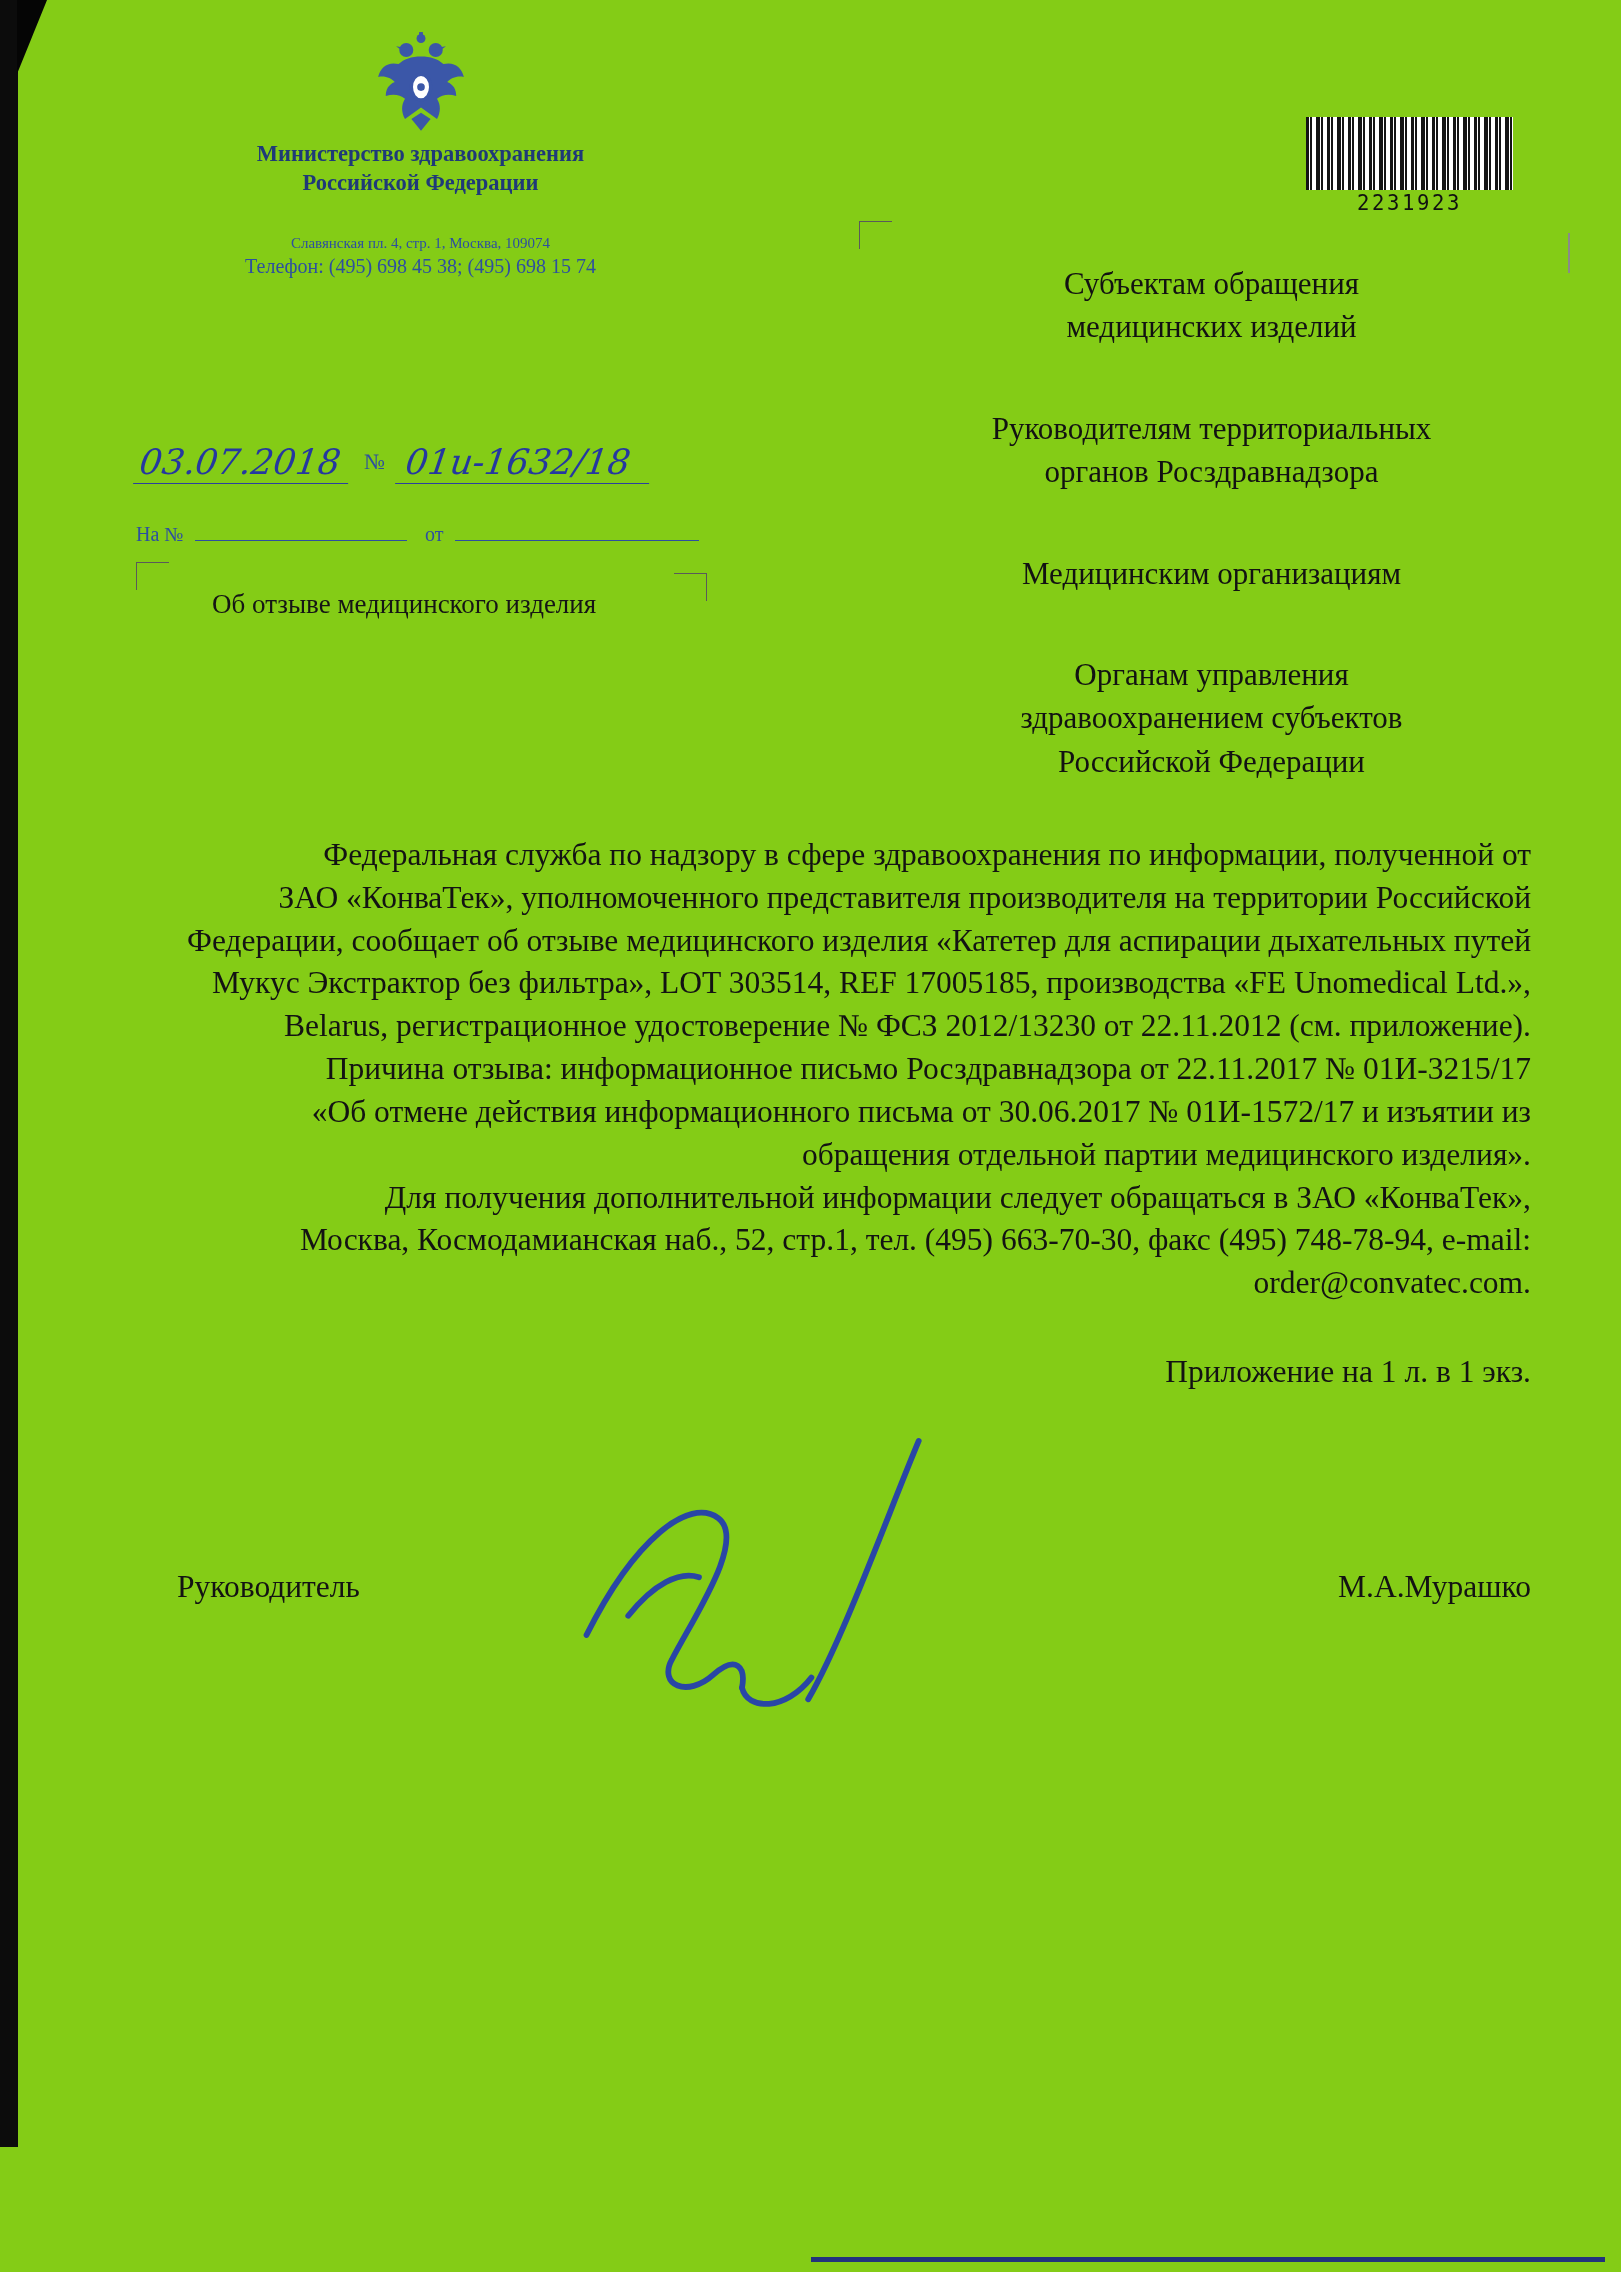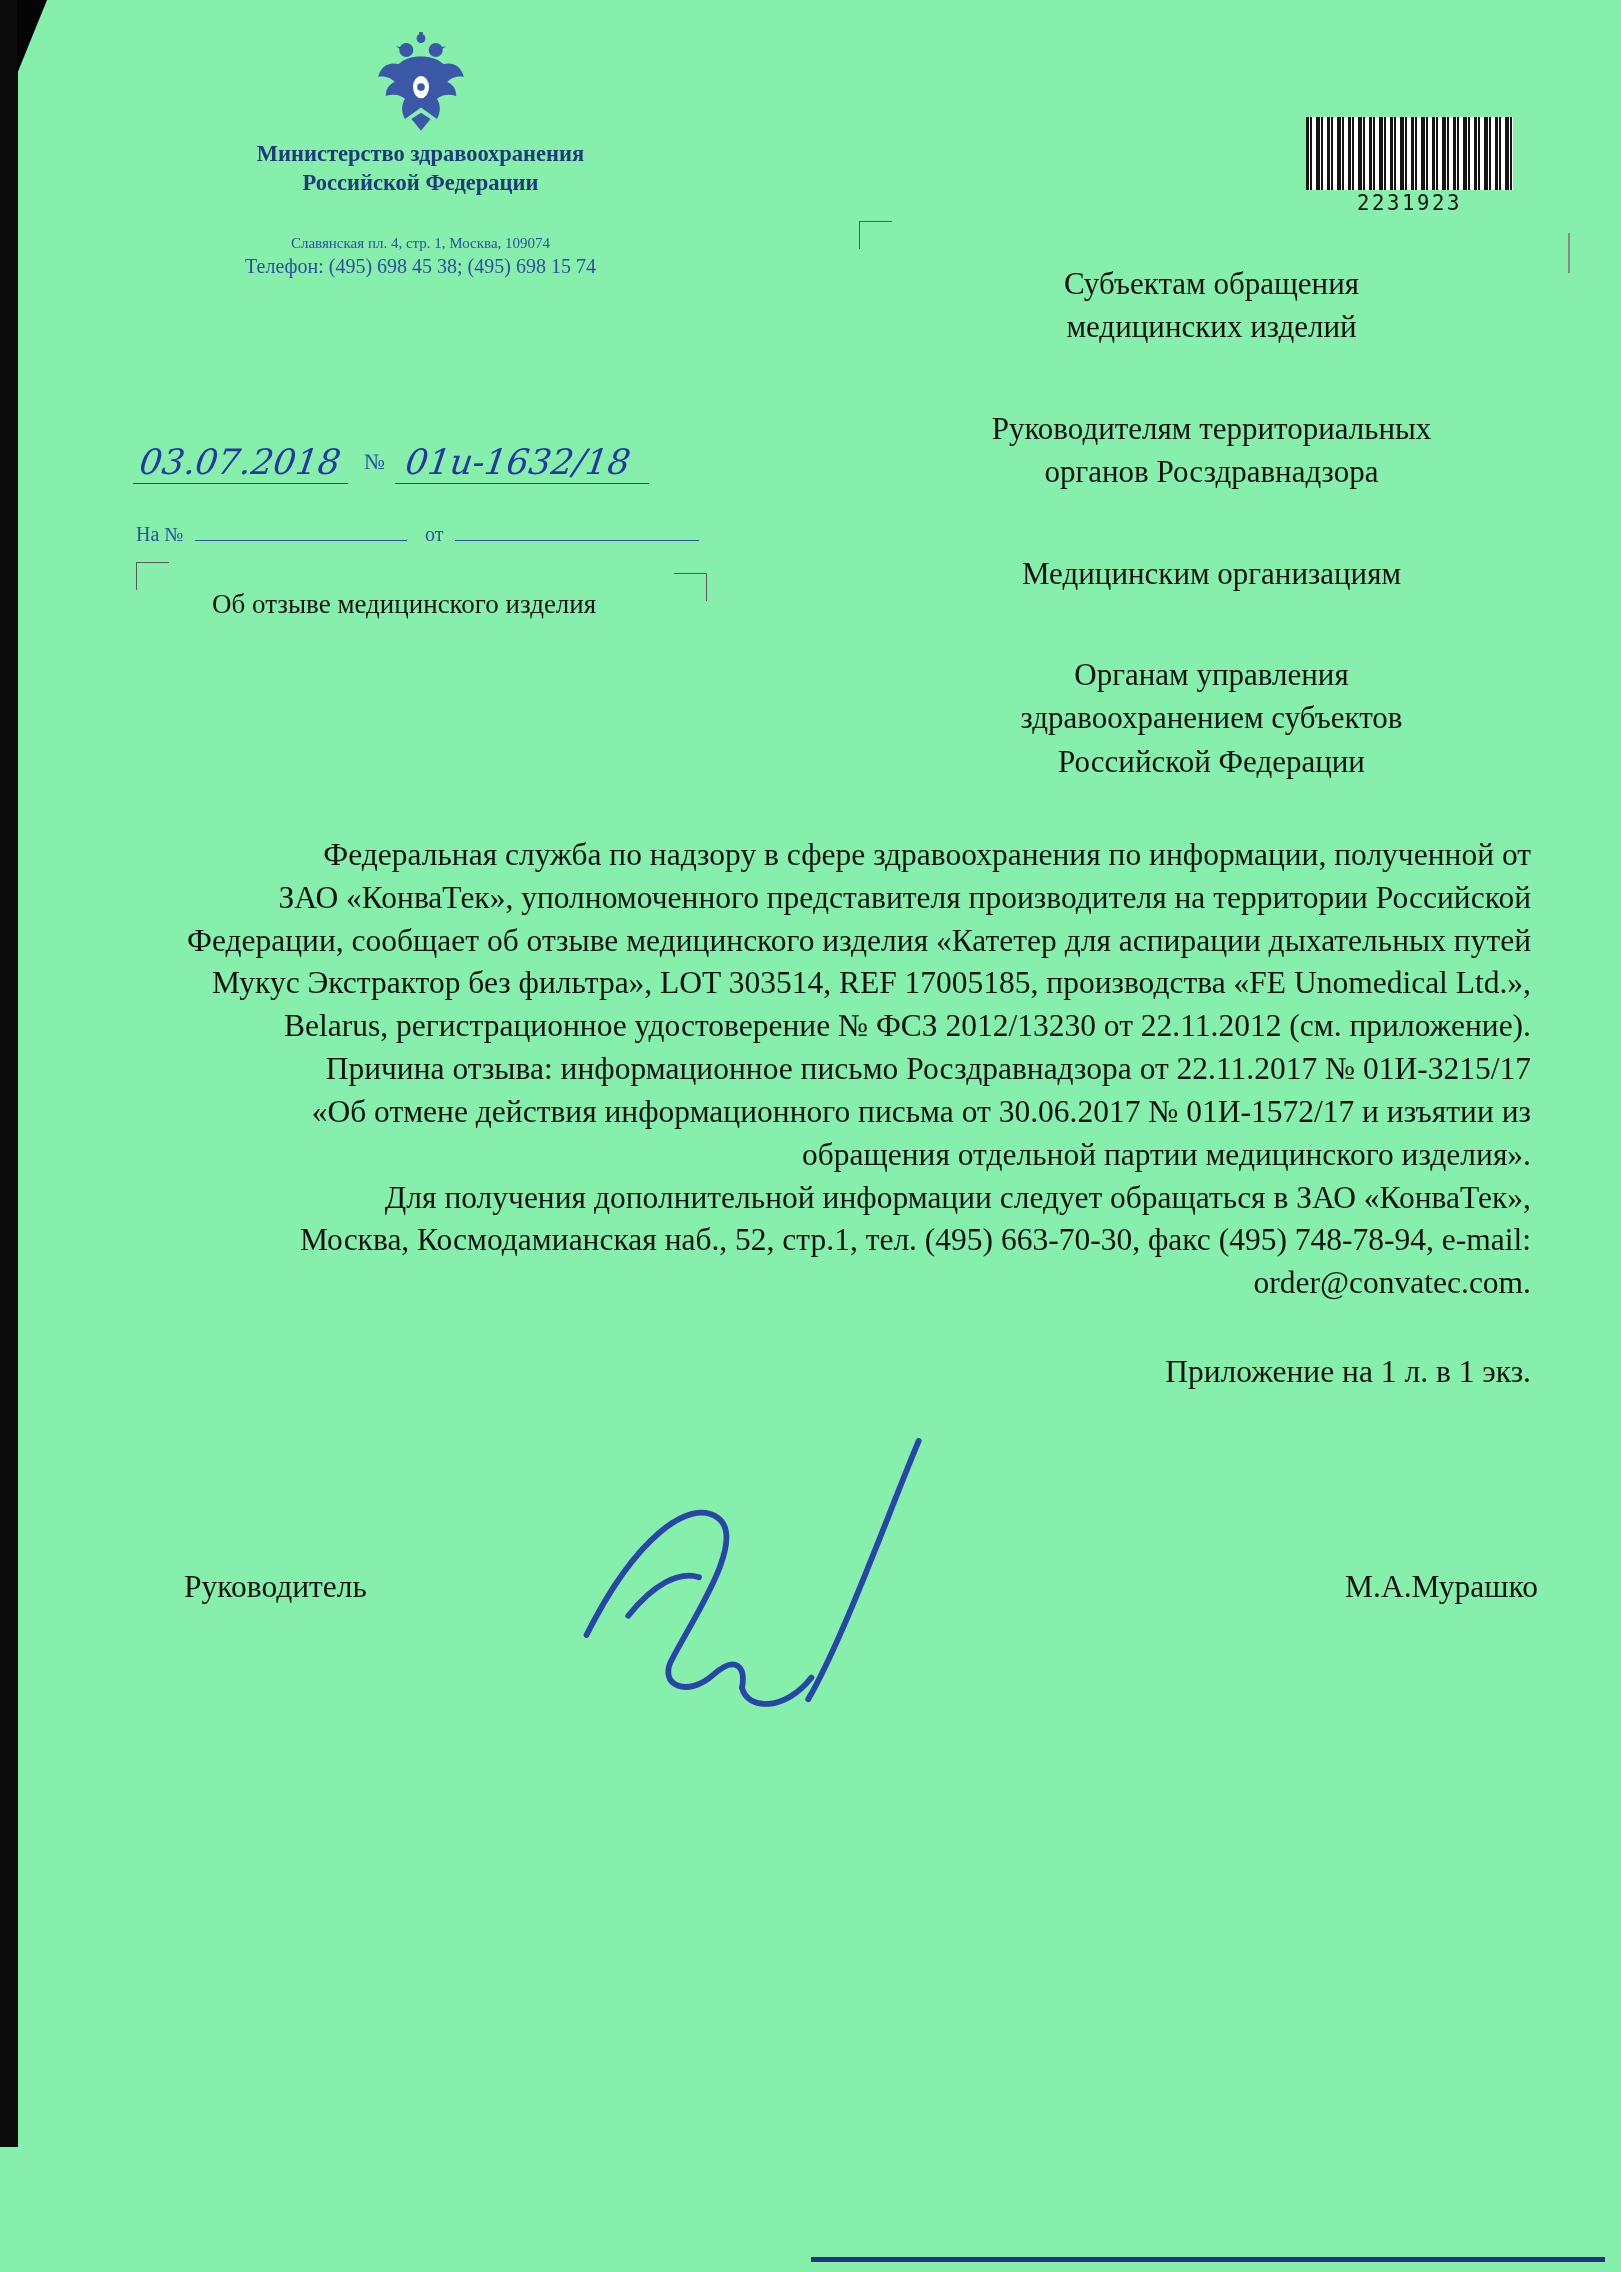--- a/index.html
+++ b/index.html
@@ -1,18 +1,18 @@
 <!DOCTYPE html>
 <html style="font-size:10.3px"><head>
 <meta charset="utf-8">
 <style>
   html,body { margin:0; padding:0; background:#d9d9d9; }
   .page {
     position:relative; width:1622px; height:2273px;
-    background:#86efac; overflow:hidden;
+    background:#84cc16; overflow:hidden;
     font-family:"Liberation Serif", serif; color:#141414;
   }
 
   
   .edge-bar { position:absolute; left:0; top:0; width:18px; height:2147px; background:#0c0c0c; }
   .corner-wedge { position:absolute; left:16.7px; top:0; width:0; height:0;
     border-top:74px solid #050505; border-right:30px solid transparent; }
   .bottom-line { position:absolute; left:811px; top:2257px; width:794px; height:5.1px; background:#22337c; }
   .right-tick { position:absolute; left:1568px; top:233px; width:1.9px; height:40px; background:#8a8a8a; }
 
@@ -61,21 +61,21 @@
     font-size:31px; line-height:1.4; color:#121212; }
   .recipient { white-space:pre-line; }
 
   
   .body-text { position:absolute; left:177px; top:834px; width:1354px;
     font-size:31.5px; line-height:1.36; text-align:justify; color:#131313; }
   .body-text p { margin:0; text-indent:96px;text-align:right; }
   .attachment { margin-top:46px !important; text-align:left; }
 
   .sign-row { position:absolute; left:177px; top:1569px; width:1354px;
-    display:flex; justify-content:space-between; font-size:31.5px; color:#131313;margin-left:7px; }
+    display:flex; justify-content:space-between; font-size:31.5px; color:#131313; }
 
   .signature-ink { position:absolute; left:551px; top:1423px; width:418px; height:302px; }
 </style>
 </head>
 <body>
 
 <div class="page">
 
   <div class="edge-bar"></div>
   <div class="corner-wedge"></div>

